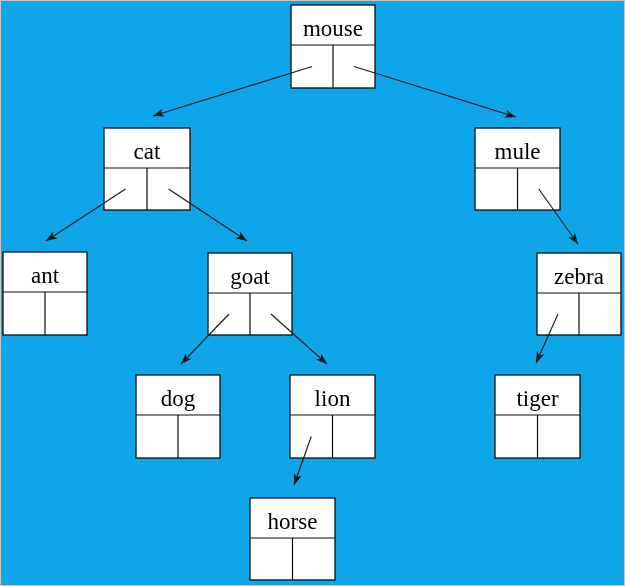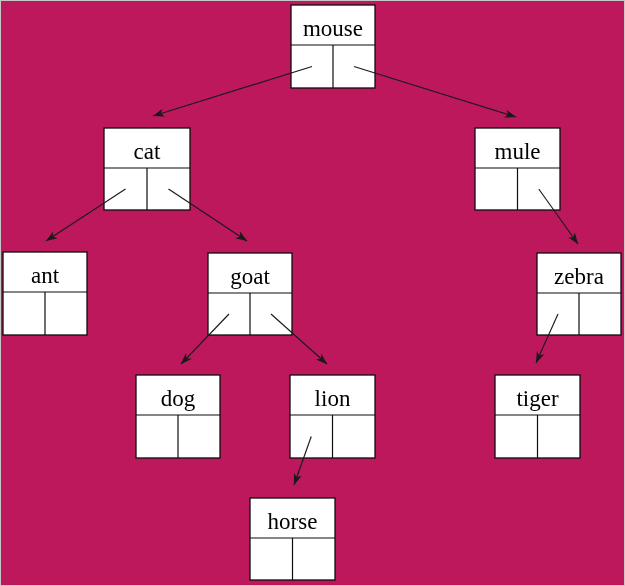--- a/index.html
+++ b/index.html
@@ -4,21 +4,21 @@
 <style>
   html, body {
     margin: 0;
     padding: 0;
     background: #ffffff;
   }
   .screen {
     position: relative;
     width: 625px;
     height: 586px;
-    background: #be185d;
+    background: #0ea5e9;
     box-shadow: inset 0 0 0 1px #c6c6c6;
     font-family: "Liberation Serif", "DejaVu Serif", serif;
     overflow: hidden;
   }
   .screen svg { display: block; }
   .node-rect {
     fill: #ffffff;
     stroke: #0d0d0d;
     stroke-width: 1.3;
   }

